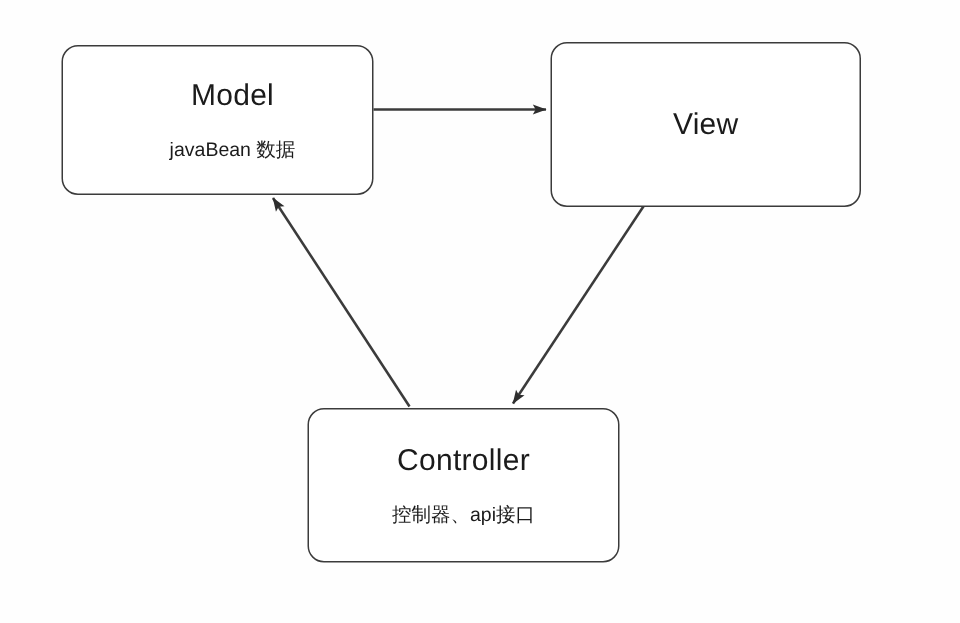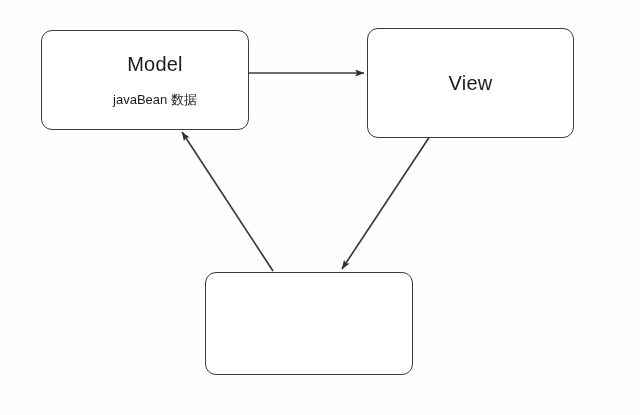--- a/index.html
+++ b/index.html
@@ -82,15 +82,17 @@
   <div class="node-box" id="node-model">
     <div class="node-title">Model</div>
     <div class="node-subtitle">javaBean 数据</div>
   </div>
 
   <div class="node-box" id="node-view">
     <div class="node-title">View</div>
   </div>
 
   <div class="node-box" id="node-controller">
+    <div class="node-title">Controller</div>
+    <div class="node-subtitle">控制器、api接口</div>
   </div>
 
 </div>
 
 </body></html>

